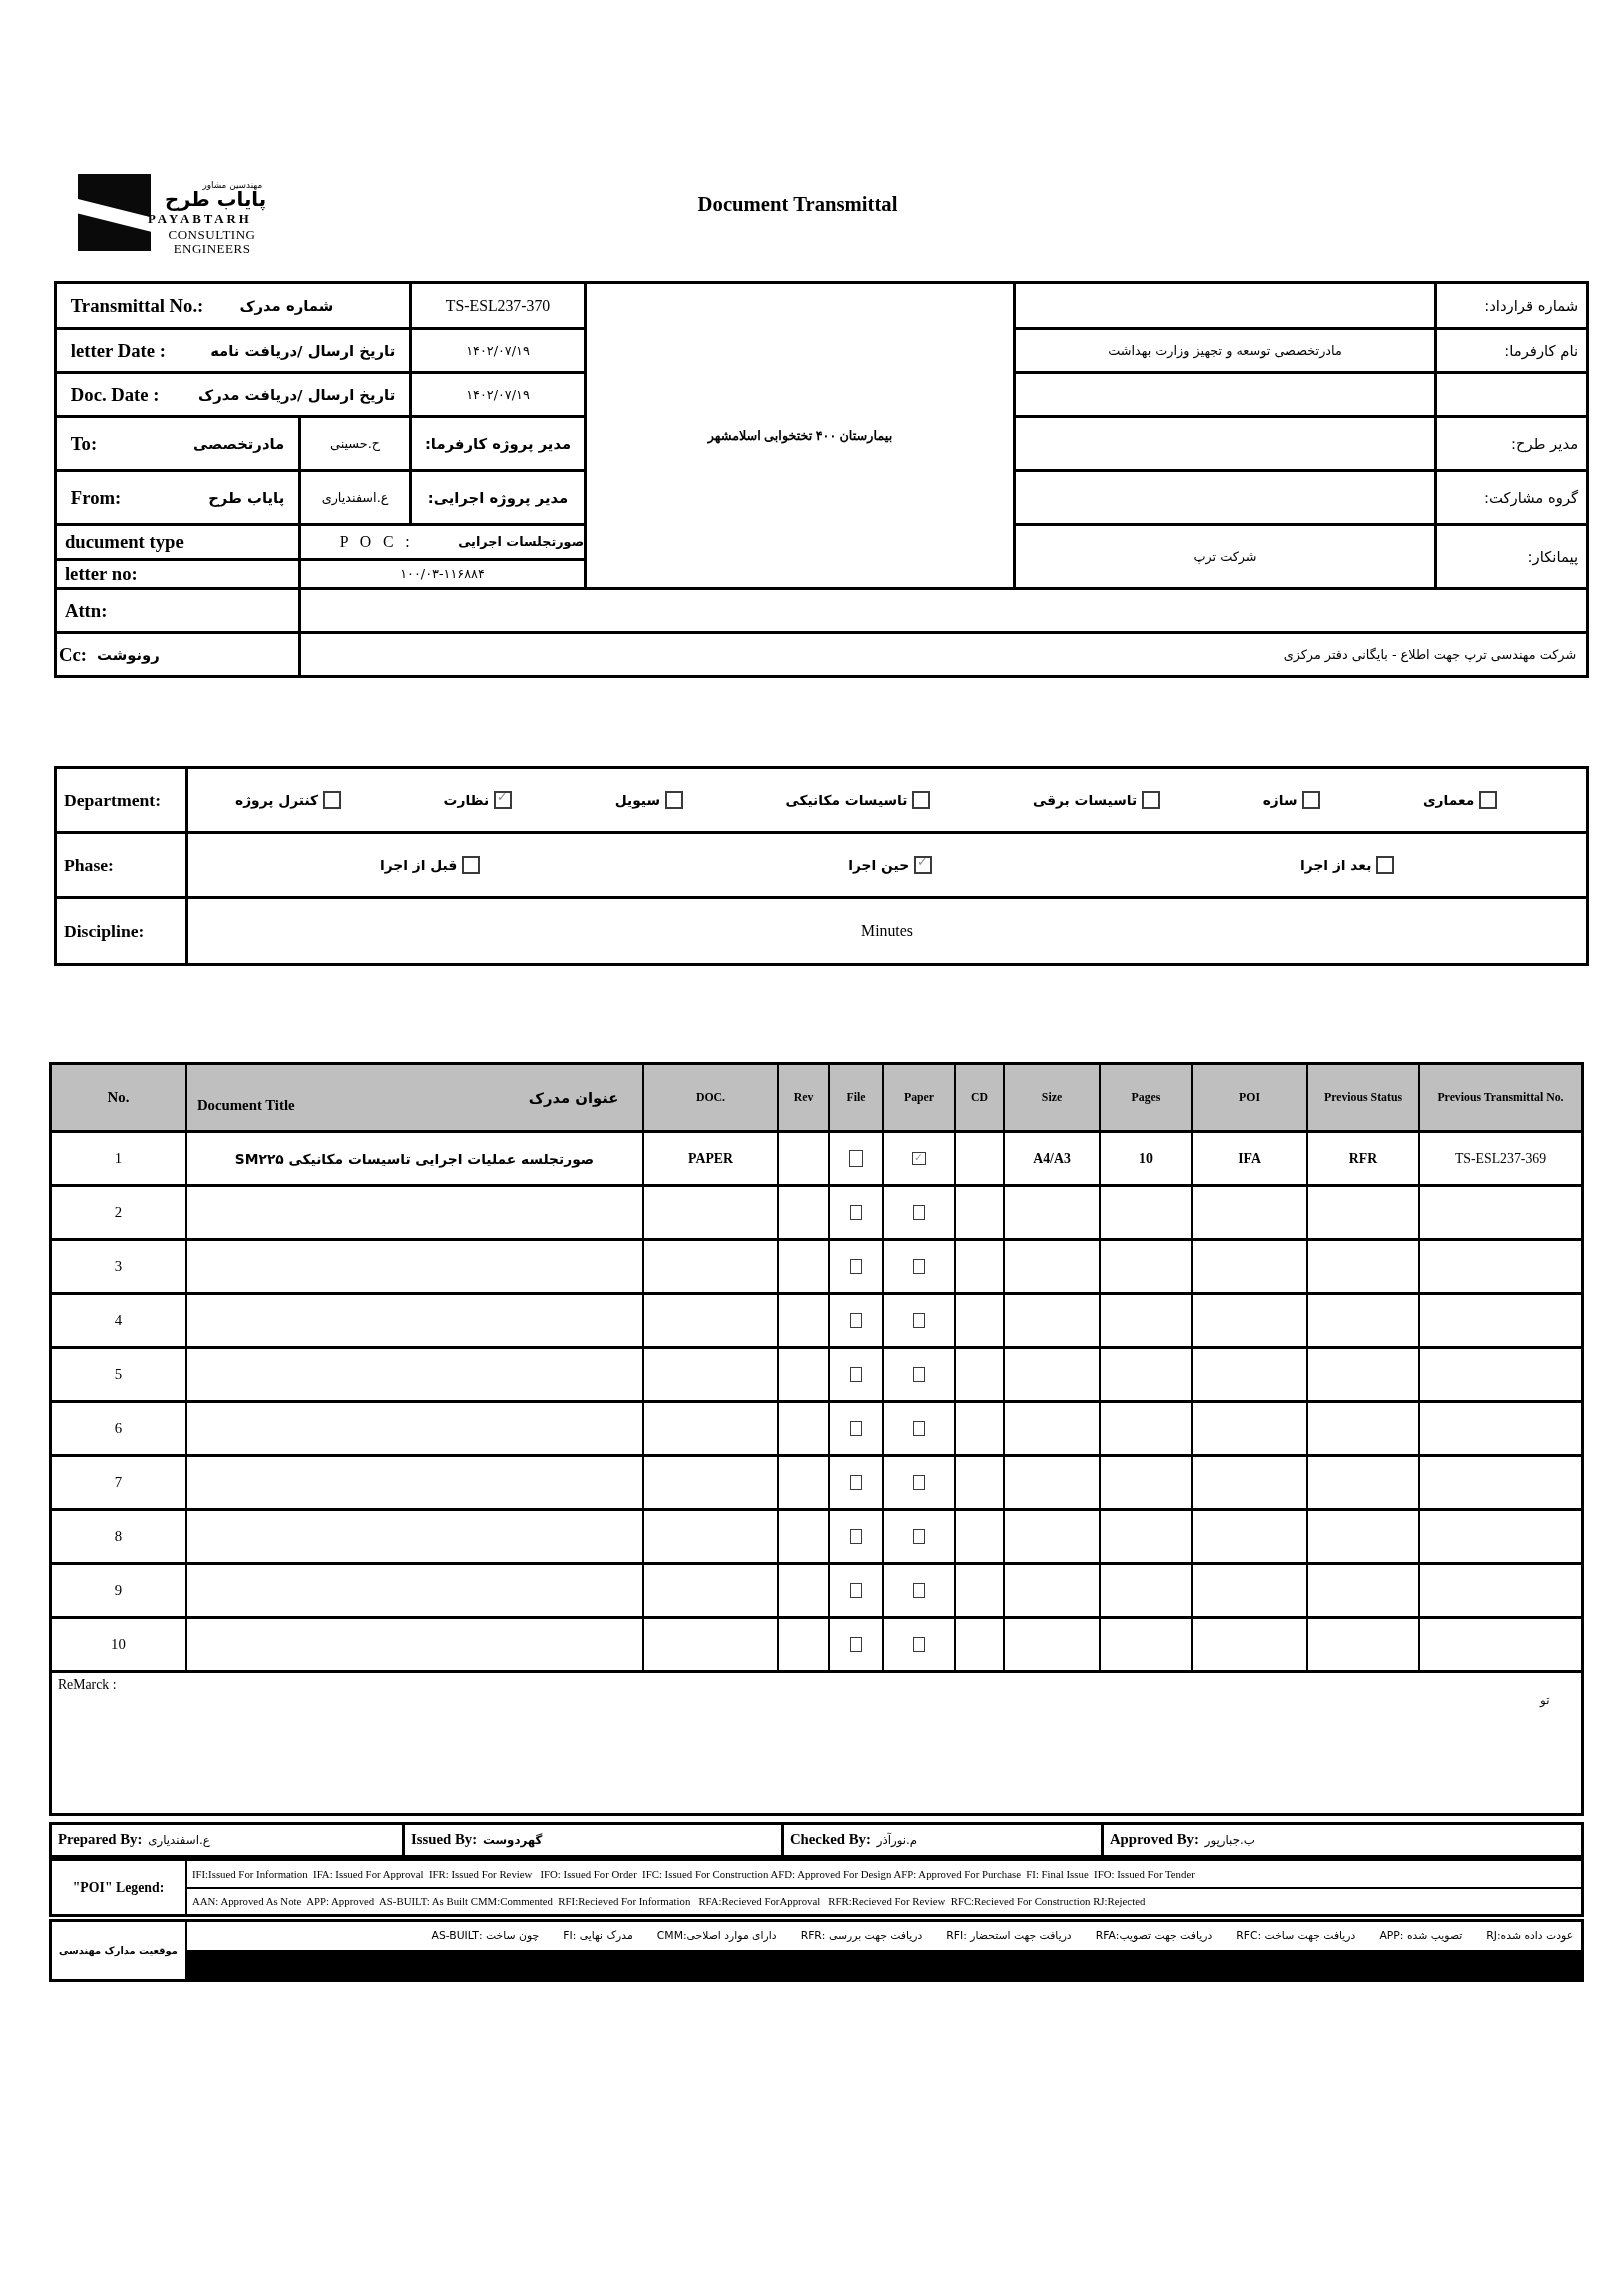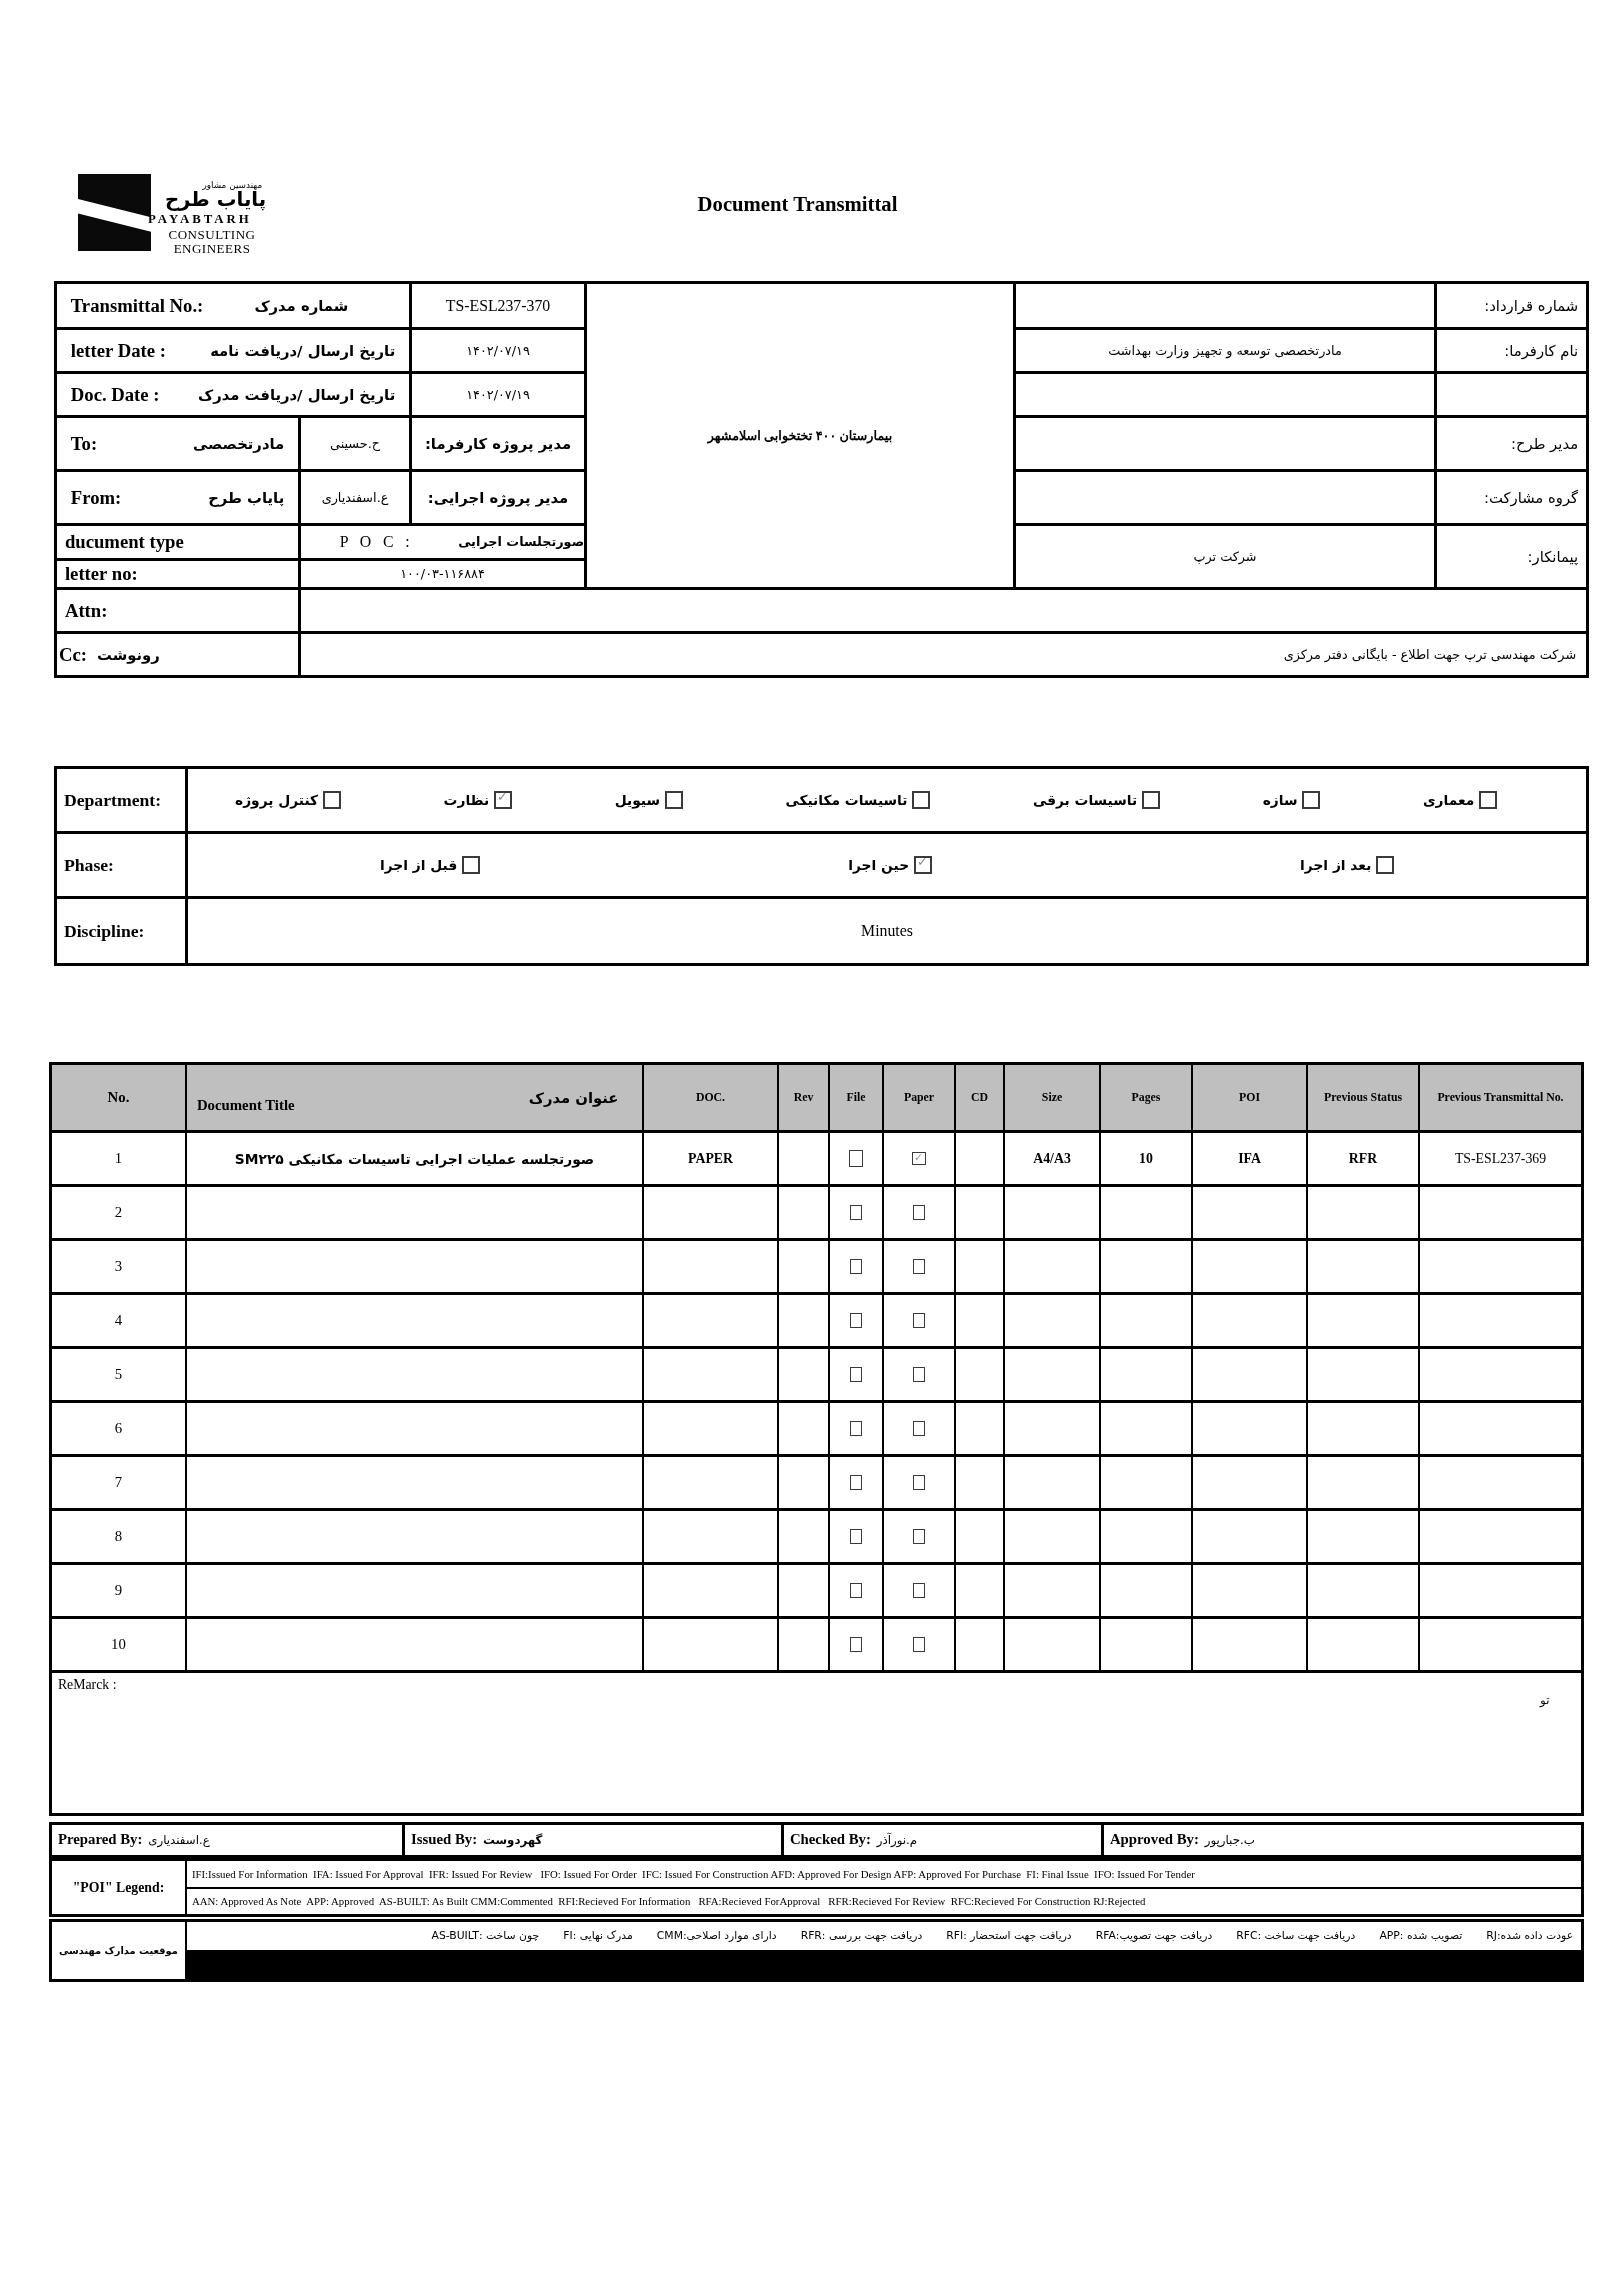--- a/index.html
+++ b/index.html
@@ -104,21 +104,21 @@
     <div class="l3 en">PAYABTARH</div>
     <div class="l4 en">CONSULTING ENGINEERS</div>
   </div>
 
   <div class="abs" id="doc-title">Document Transmittal</div>
 
   <div class="abs grid" id="top-grid">
 
     <div class="between" style="grid-column:1/span 2;">
       <span class="lbl-en en">Transmittal No.:</span>
-      <span class="lbl-fa fa" style="margin-right:47px;">شماره مدرک</span>
+      <span class="lbl-fa fa" style="margin-right:62px;">شماره مدرک</span>
     </div>
     <div class="cc val">TS-ESL237-370</div>
     <div class="cc" id="cell-project" style="grid-row:1/span 7;grid-column:4;">بیمارستان ۴۰۰ تختخوابی اسلامشهر</div>
     <div></div>
     <div class="vc rlabel fa">شماره قرارداد:</div>
 
     <div class="between" style="grid-column:1/span 2;">
       <span class="lbl-en en">letter Date  :</span>
       <span class="lbl-fa fa">تاریخ ارسال /دریافت نامه</span>
     </div>

